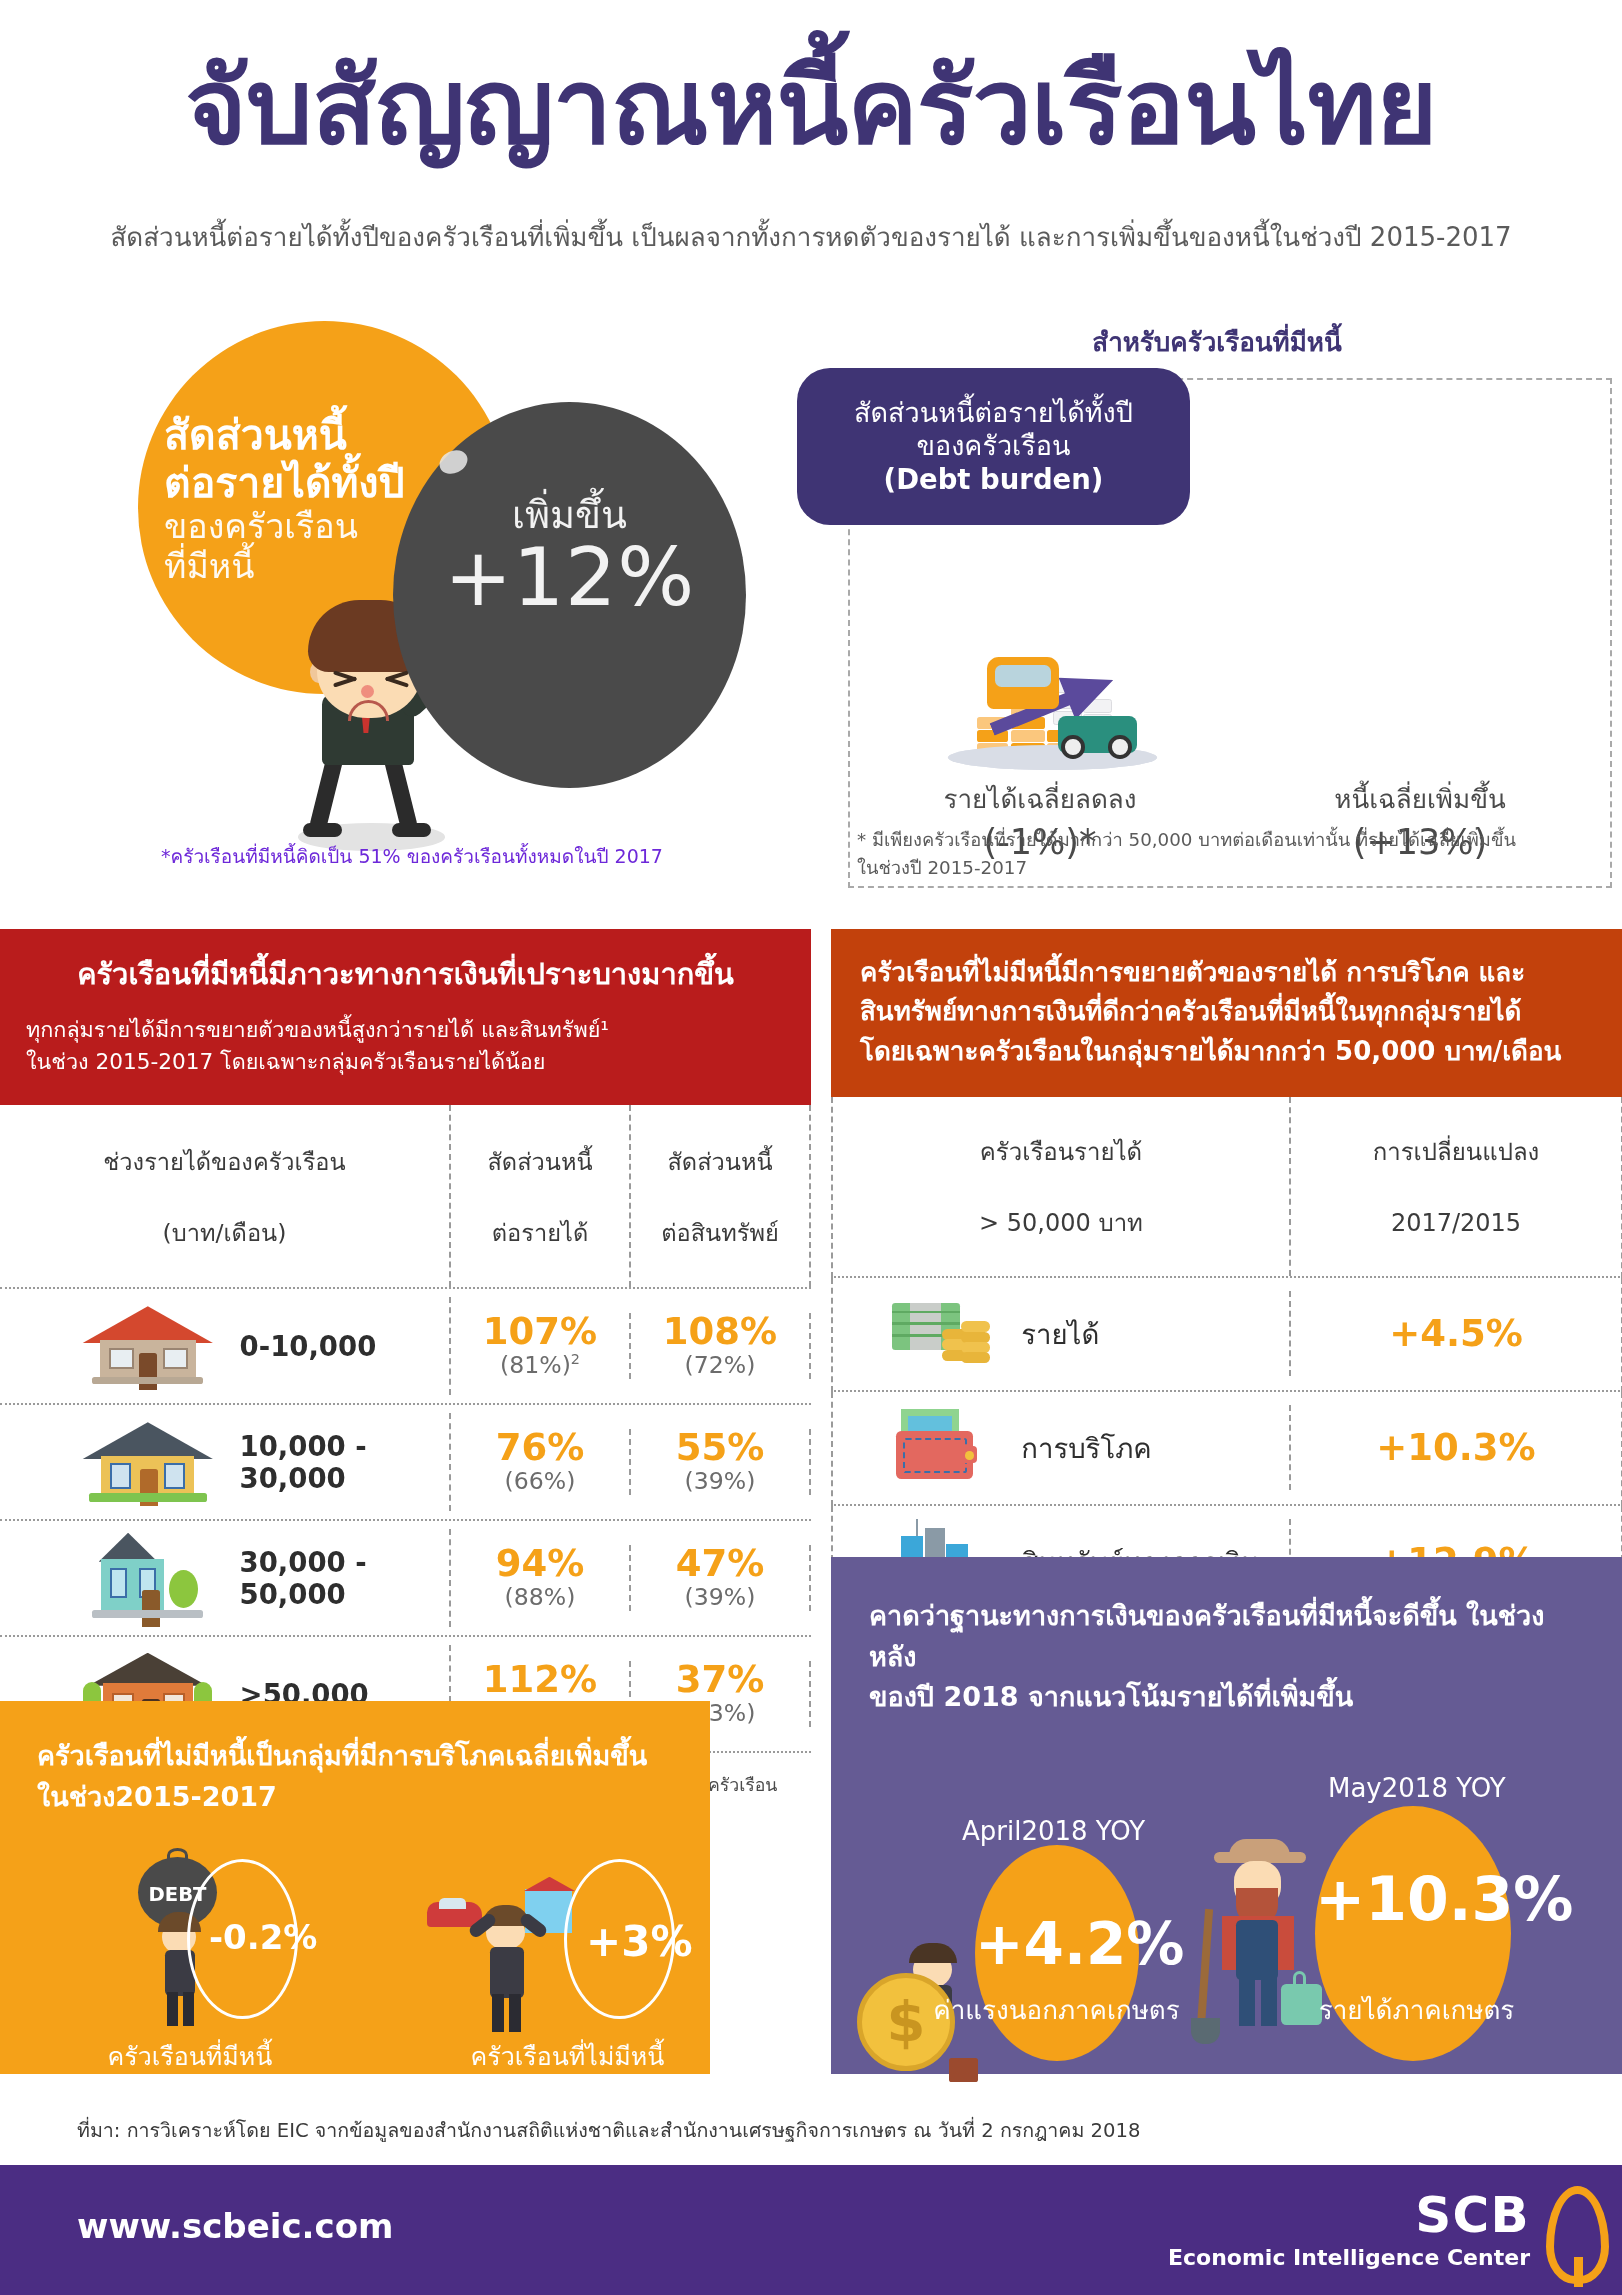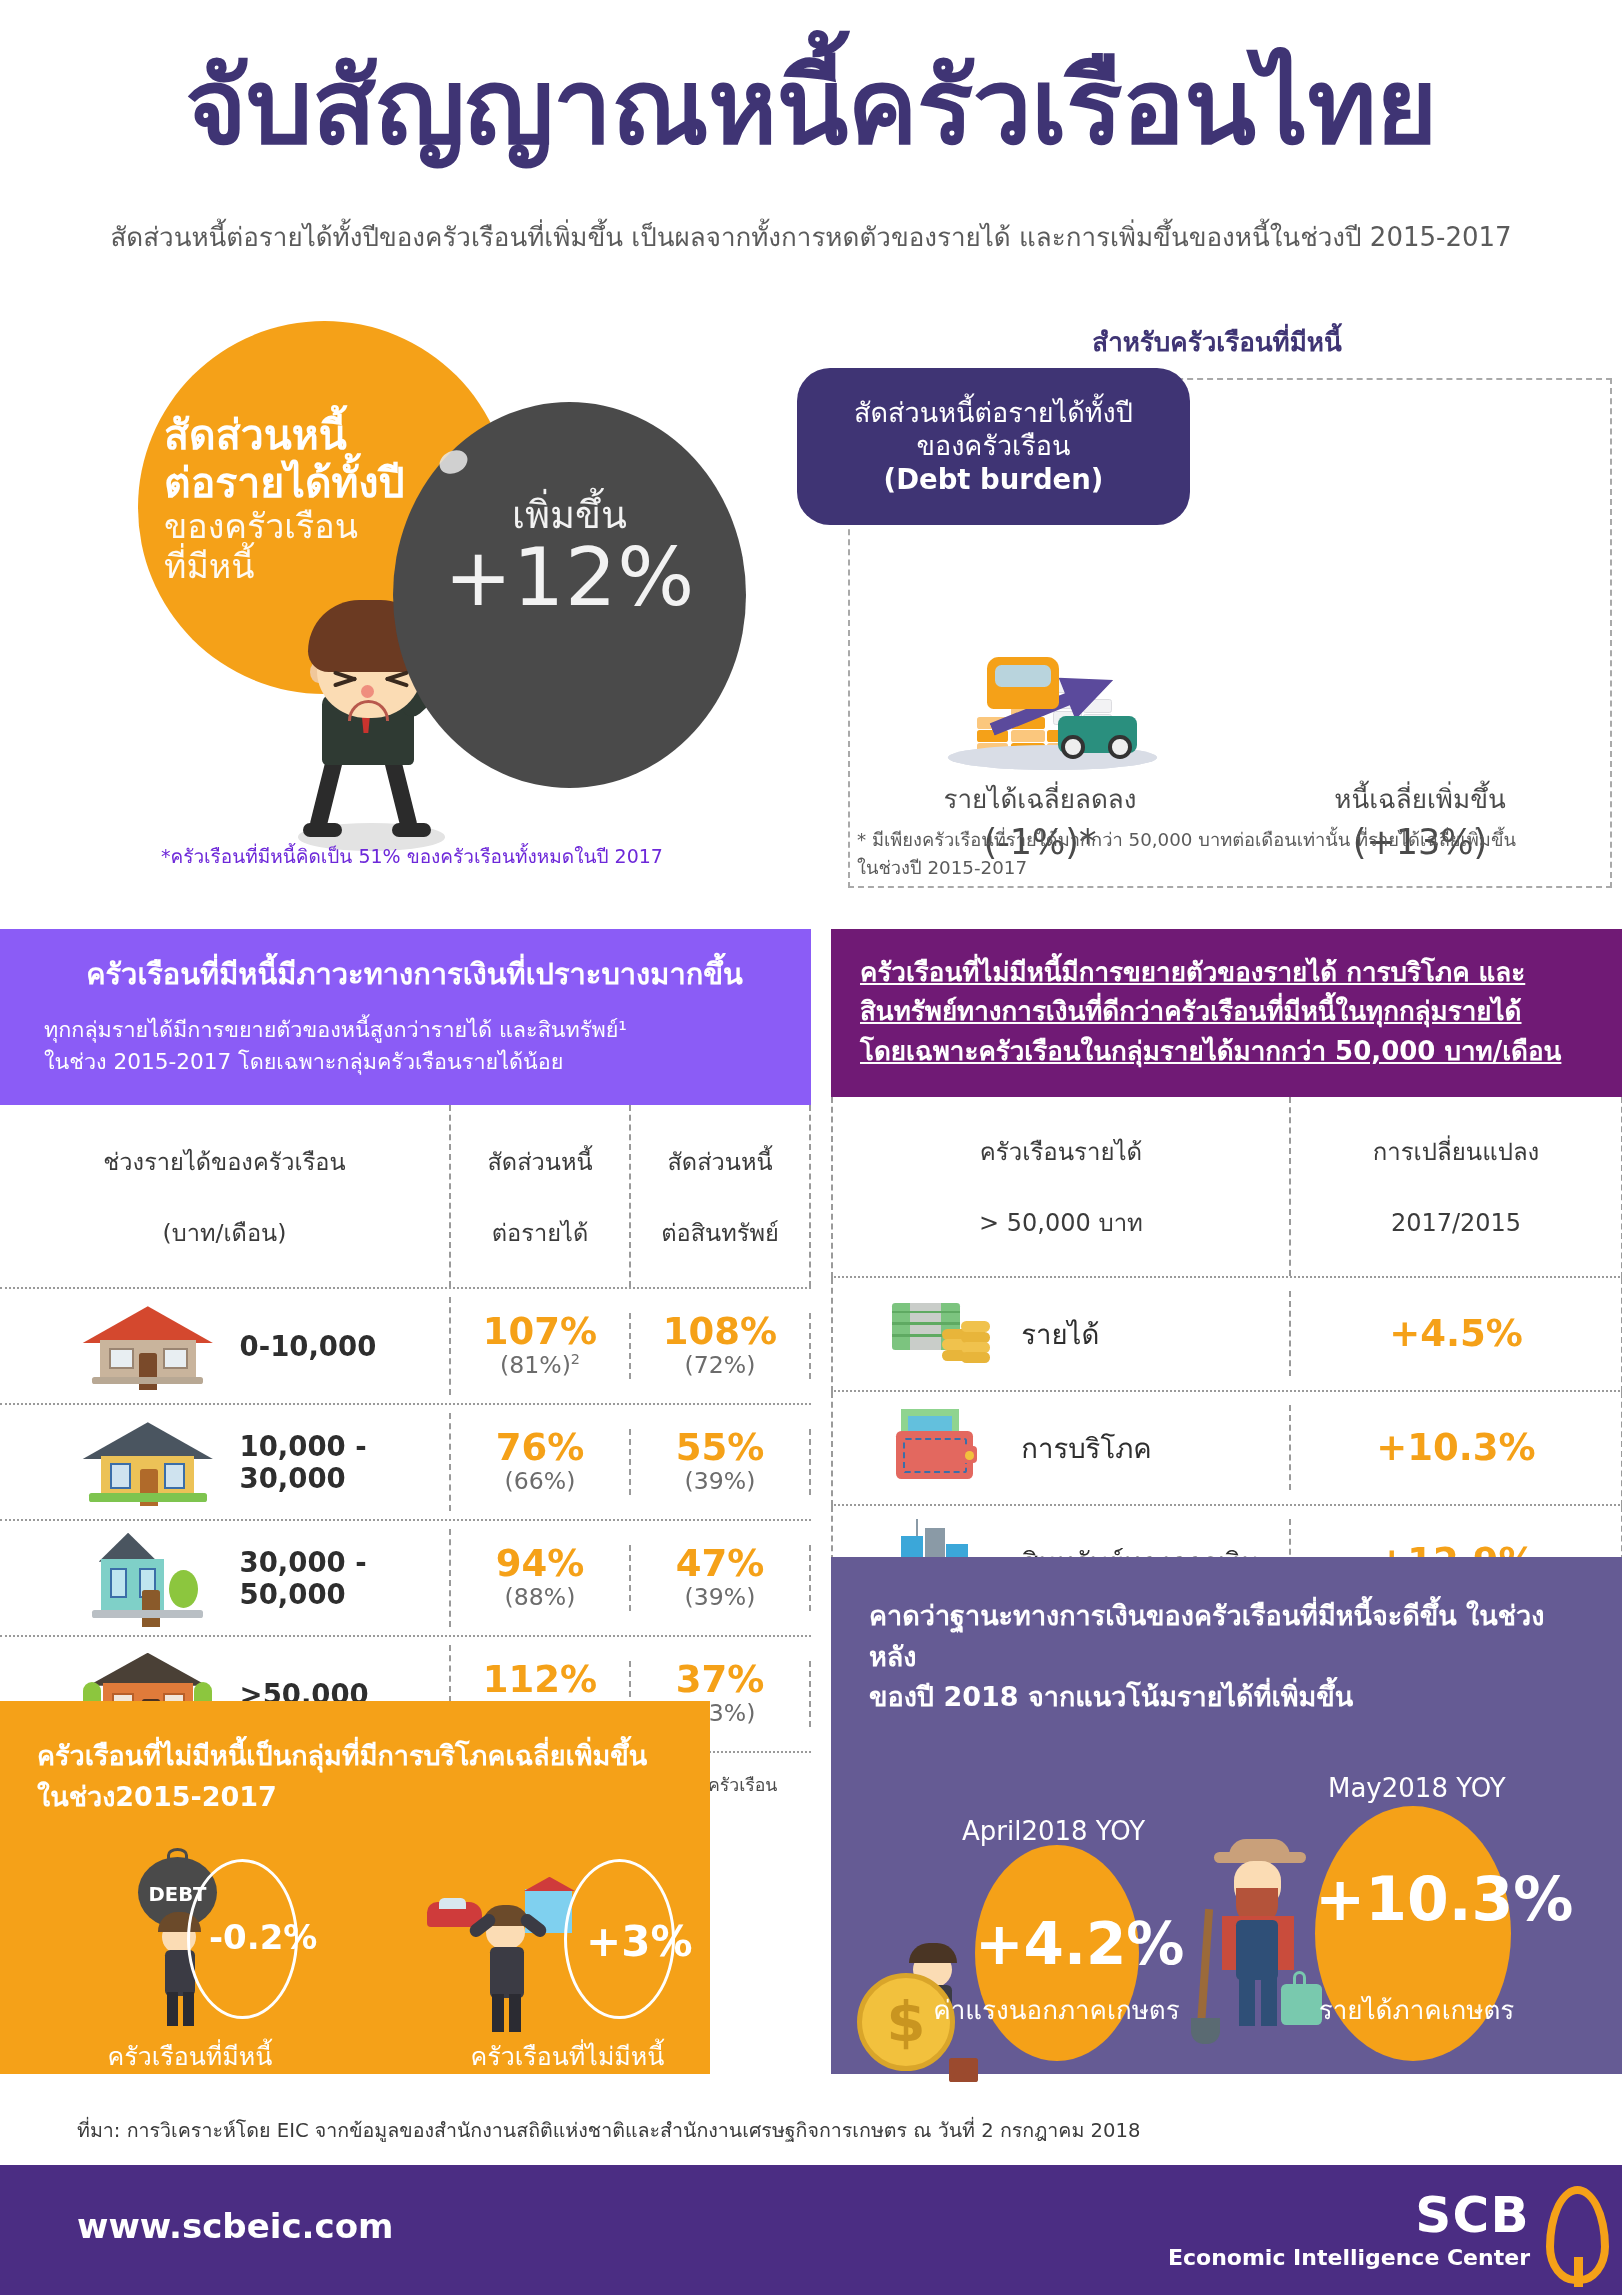--- a/index.html
+++ b/index.html
@@ -110,21 +110,21 @@
   .veh .base{position:absolute;left:0;top:92px;width:209px;height:25px;background:#d9dde6;border-radius:50%;}
   .veh .arrow{position:absolute;left:39px;top:22px;width:131px;height:59px;background:#5b4a9c;
     clip-path:polygon(0 40%,62% 40%,62% 12%,100% 50%,62% 88%,62% 62%,0 62%);transform:rotate(-22deg);}
   .veh .car{position:absolute;left:39px;top:3.9px;width:72px;height:52px;background:#F5A118;border-radius:11.8px 11.8px 6.5px 6.5px;}
   .veh .win{position:absolute;left:47px;top:11.8px;width:56px;height:22px;background:#b9d4dd;border-radius:6.5px;}
   .veh .bike{position:absolute;left:110px;top:63px;width:79px;height:37px;background:#2a8f7e;border-radius:7.9px;}
   .veh .wh{position:absolute;top:82px;width:23.6px;height:23.6px;border:4.6px solid #333;border-radius:50%;background:#eee;}
 
   
   .sec-l { position:absolute; left:0px; top:929px; width:811px; }
-  .sec-l .hdr { background:#8b5cf6; color:#fff; padding:22px 26px 26px 44px; }
+  .sec-l .hdr { background:#b91c1c; color:#fff; padding:22px 26px 26px 26px; }
   .sec-l .hdr h2 { font-size:29px; font-weight:bold; text-align:center; margin-bottom:17px; }
   .sec-l .hdr p { font-size:21.6px; line-height:1.5; }
   .tbl { width:811px; }
   .tbl .th { display:flex; border-bottom:2.6px dotted #9a9a9a; }
   .tbl .th div { padding:21px 6.5px 19.6px 6.5px; text-align:center; font-size:23.6px; color:#3b3b3b; line-height:1.28; }
   .tbl .tr { display:flex; border-bottom:2.6px dotted #9a9a9a; min-height:116px; align-items:center; }
   .tbl .c1 { width:451px; border-right:2px dashed #9a9a9a; display:flex; align-items:center; }
   .tbl .c2, .tbl .c3 { width:180px; border-right:2px dashed #9a9a9a; text-align:center; }
   .tbl .c3 { border-right:2px dashed #9a9a9a; }
   .th .c1{justify-content:center;display:block;}
@@ -138,21 +138,21 @@
   
   .house { position:relative; width:137px; height:98px; margin-left:79px; flex:0 0 137px; }
   .h-roof{position:absolute;left:3.3px;top:9.2px;width:131px;height:37px;}
   .h-body{position:absolute;}
   .h-door{position:absolute;width:18.3px;height:37px;border-radius:2.6px 2.6px 0 0;}
   .h-win{position:absolute;}
   .h-ground{position:absolute;left:0;bottom:0;width:137px;height:9.2px;border-radius:2.6px;}
 
   
   .sec-r { position:absolute; left:831px; top:929px; width:792px; }
-  .sec-r .hdr { background:#701a75; color:#fff; padding:23.6px 29px 26px 29px;text-decoration:underline; }
+  .sec-r .hdr { background:#c2410c; color:#fff; padding:23.6px 29px 26px 29px; }
   .sec-r .hdr p { font-size:26px; line-height:1.52; font-weight:bold; }
   .tbl2 { width:792px; }
   .tbl2 .th { display:flex; border-bottom:2.6px dotted #9a9a9a; border-left:2px dashed #9a9a9a; border-right:2px dashed #9a9a9a; }
   .tbl2 .th div { padding:19.6px 6.5px 18.3px 6.5px; text-align:center; font-size:24px; line-height:1.35; }
   .tbl2 .tr { display:flex; border-bottom:2.6px dotted #9a9a9a; border-left:2px dashed #9a9a9a; border-right:2px dashed #9a9a9a; min-height:114px; align-items:center; }
   .tbl2 .c1 { width:458px; border-right:2px dashed #9a9a9a; display:flex; align-items:center; height:100%; }
   .tbl2 .c2 { width:330px; text-align:center; font-size:37px; color:#F5A118; font-weight:bold; }
   .tbl2 .th .c1{display:block;}
   .r2label { font-size:27.5px; color:#2e2e2e; margin-left:18.3px; }
 

